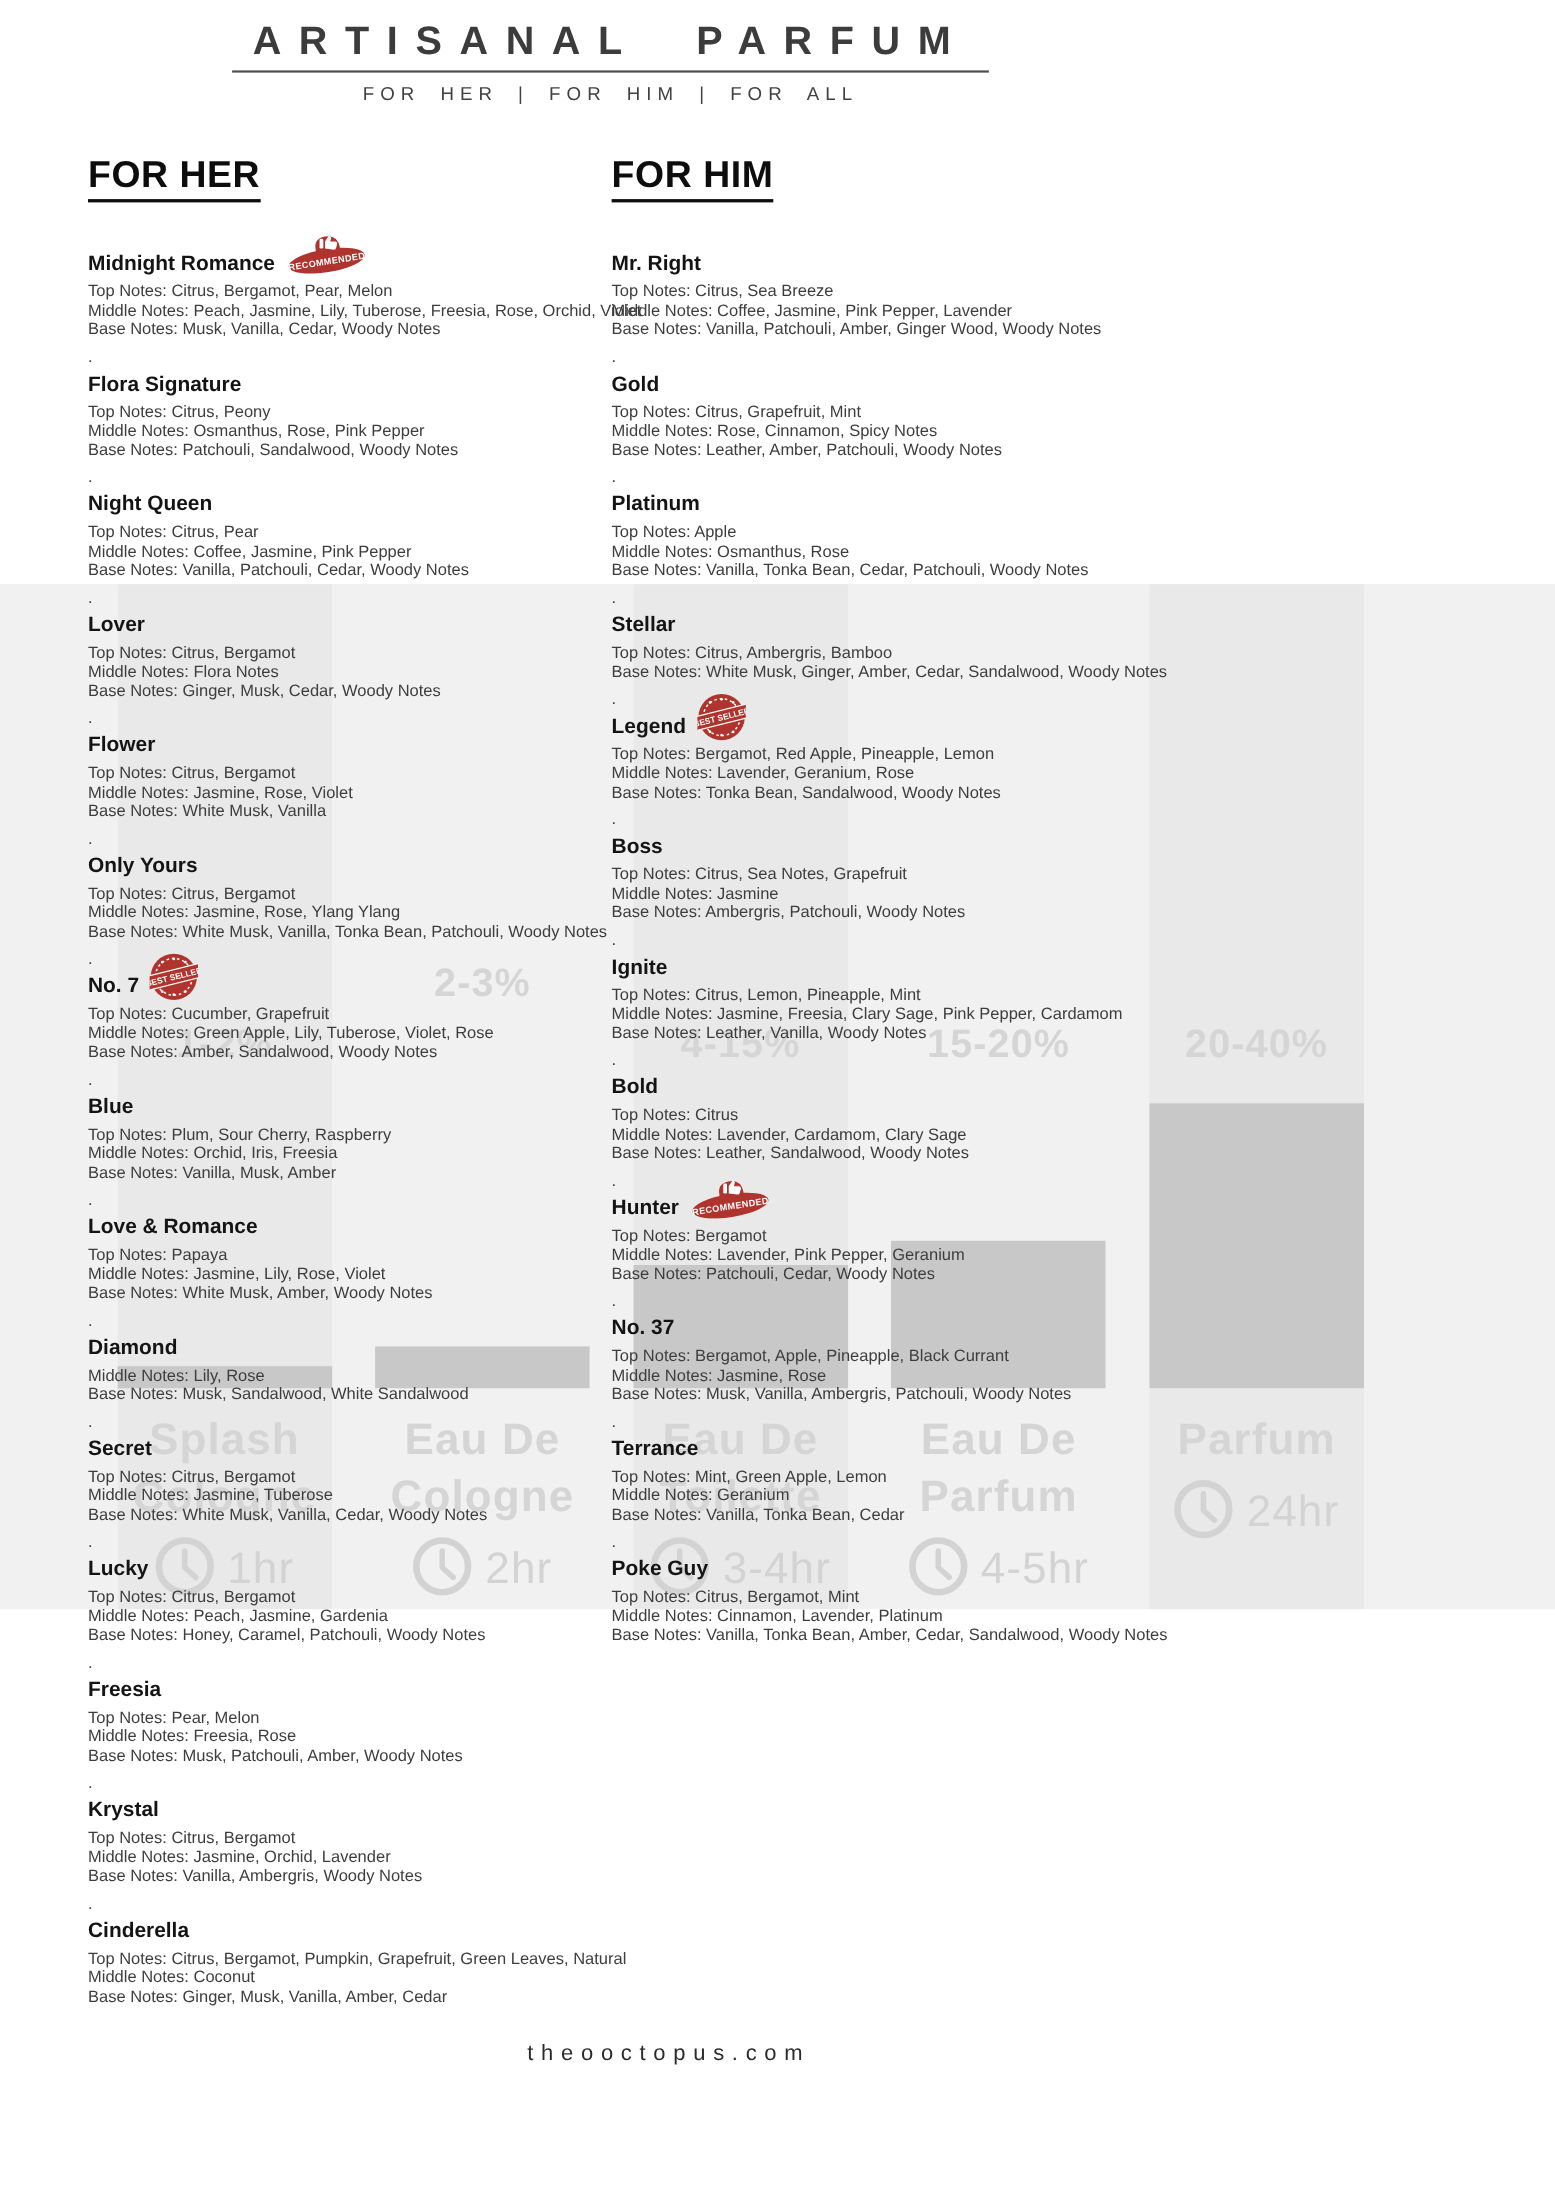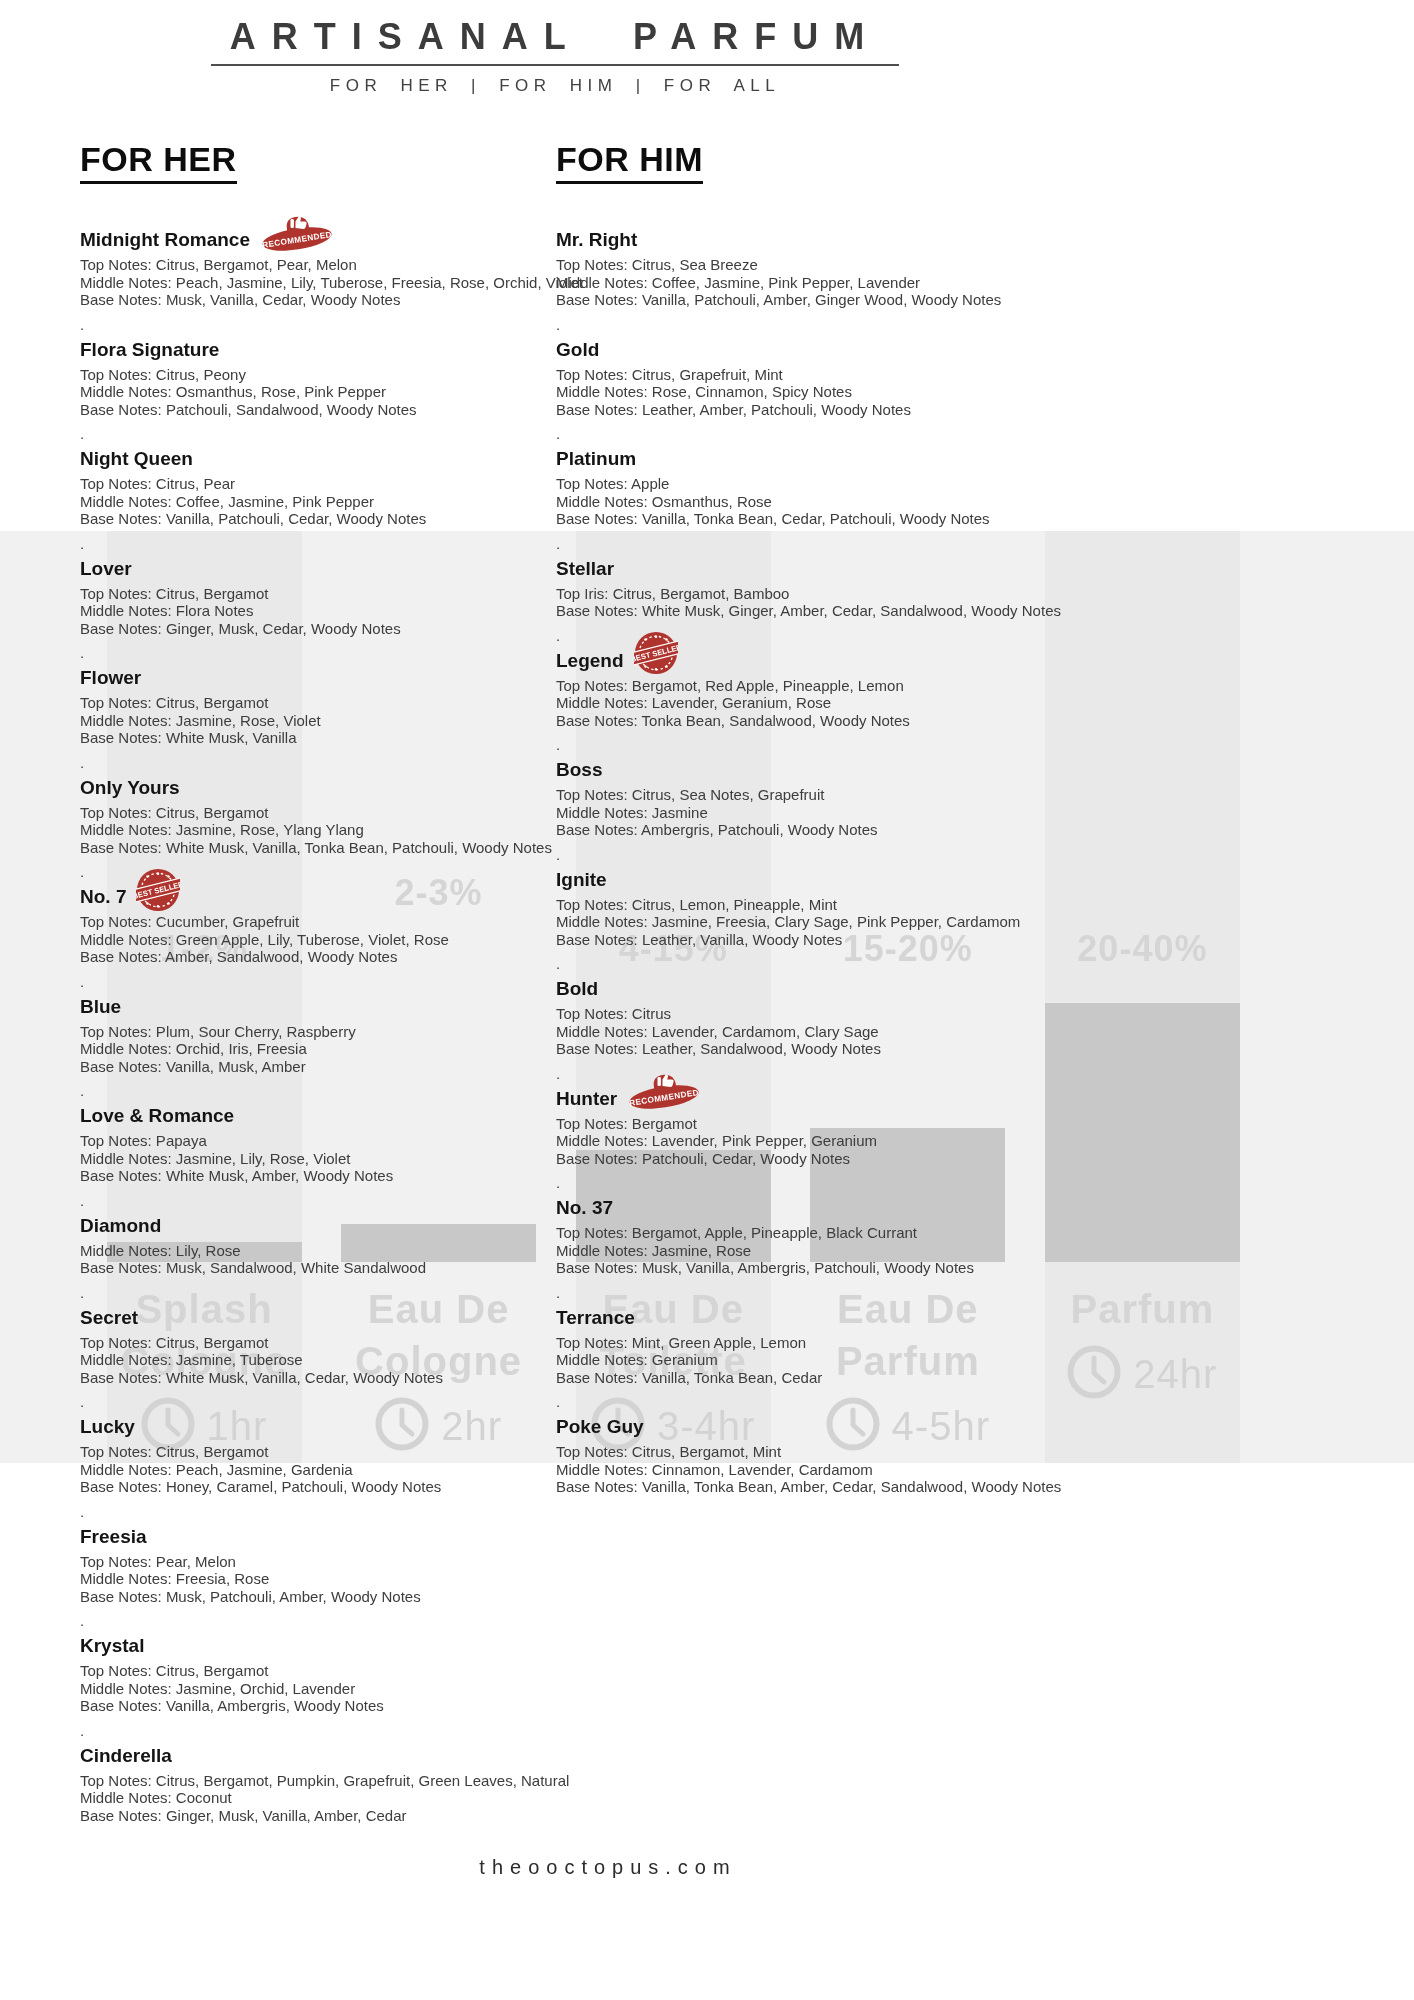--- a/index.html
+++ b/index.html
@@ -242,21 +242,21 @@
         <div class="note">Base Notes: Leather, Amber, Patchouli, Woody Notes</div>
         <div class="sep">.</div>
       </div><div class="entry">
         <div class="entry-name-row">Platinum</div>
         <div class="note">Top Notes: Apple</div>
         <div class="note">Middle Notes: Osmanthus, Rose</div>
         <div class="note">Base Notes: Vanilla, Tonka Bean, Cedar, Patchouli, Woody Notes</div>
         <div class="sep">.</div>
       </div><div class="entry">
         <div class="entry-name-row">Stellar</div>
-        <div class="note">Top Iris: Citrus, Bergamot, Bamboo</div>
+        <div class="note">Top Notes: Citrus, Ambergris, Bamboo</div>
         <div class="note">Base Notes: White Musk, Ginger, Amber, Cedar, Sandalwood, Woody Notes</div>
         <div class="sep">.</div>
       </div><div class="entry">
         <div class="entry-name-row">Legend<span class="badge"><svg width="44" height="46" viewBox="0 0 46 46">
               <circle cx="23" cy="23" r="22" fill="#b0342e"></circle>
               <circle cx="23" cy="23" r="17.5" fill="none" stroke="#fff" stroke-width="1.4" stroke-dasharray="2.4 2.6"></circle>
               <circle cx="23" cy="6" r="1.3" fill="#fff"></circle>
               <circle cx="12" cy="9" r="1.3" fill="#fff"></circle>
               <circle cx="34" cy="9" r="1.3" fill="#fff"></circle>
               <circle cx="23" cy="40" r="1.3" fill="#fff"></circle>
@@ -311,18 +311,18 @@
         <div class="sep">.</div>
       </div><div class="entry">
         <div class="entry-name-row">Terrance</div>
         <div class="note">Top Notes: Mint, Green Apple, Lemon</div>
         <div class="note">Middle Notes: Geranium</div>
         <div class="note">Base Notes: Vanilla, Tonka Bean, Cedar</div>
         <div class="sep">.</div>
       </div><div class="entry">
         <div class="entry-name-row">Poke Guy</div>
         <div class="note">Top Notes: Citrus, Bergamot, Mint</div>
-        <div class="note">Middle Notes: Cinnamon, Lavender, Cardamom</div>
+        <div class="note">Middle Notes: Cinnamon, Lavender, Platinum</div>
         <div class="note">Base Notes: Vanilla, Tonka Bean, Amber, Cedar, Sandalwood, Woody Notes</div>
       </div></div>
 
   <div class="footer">theooctopus.com</div>
 </div>
 
 </body></html>

